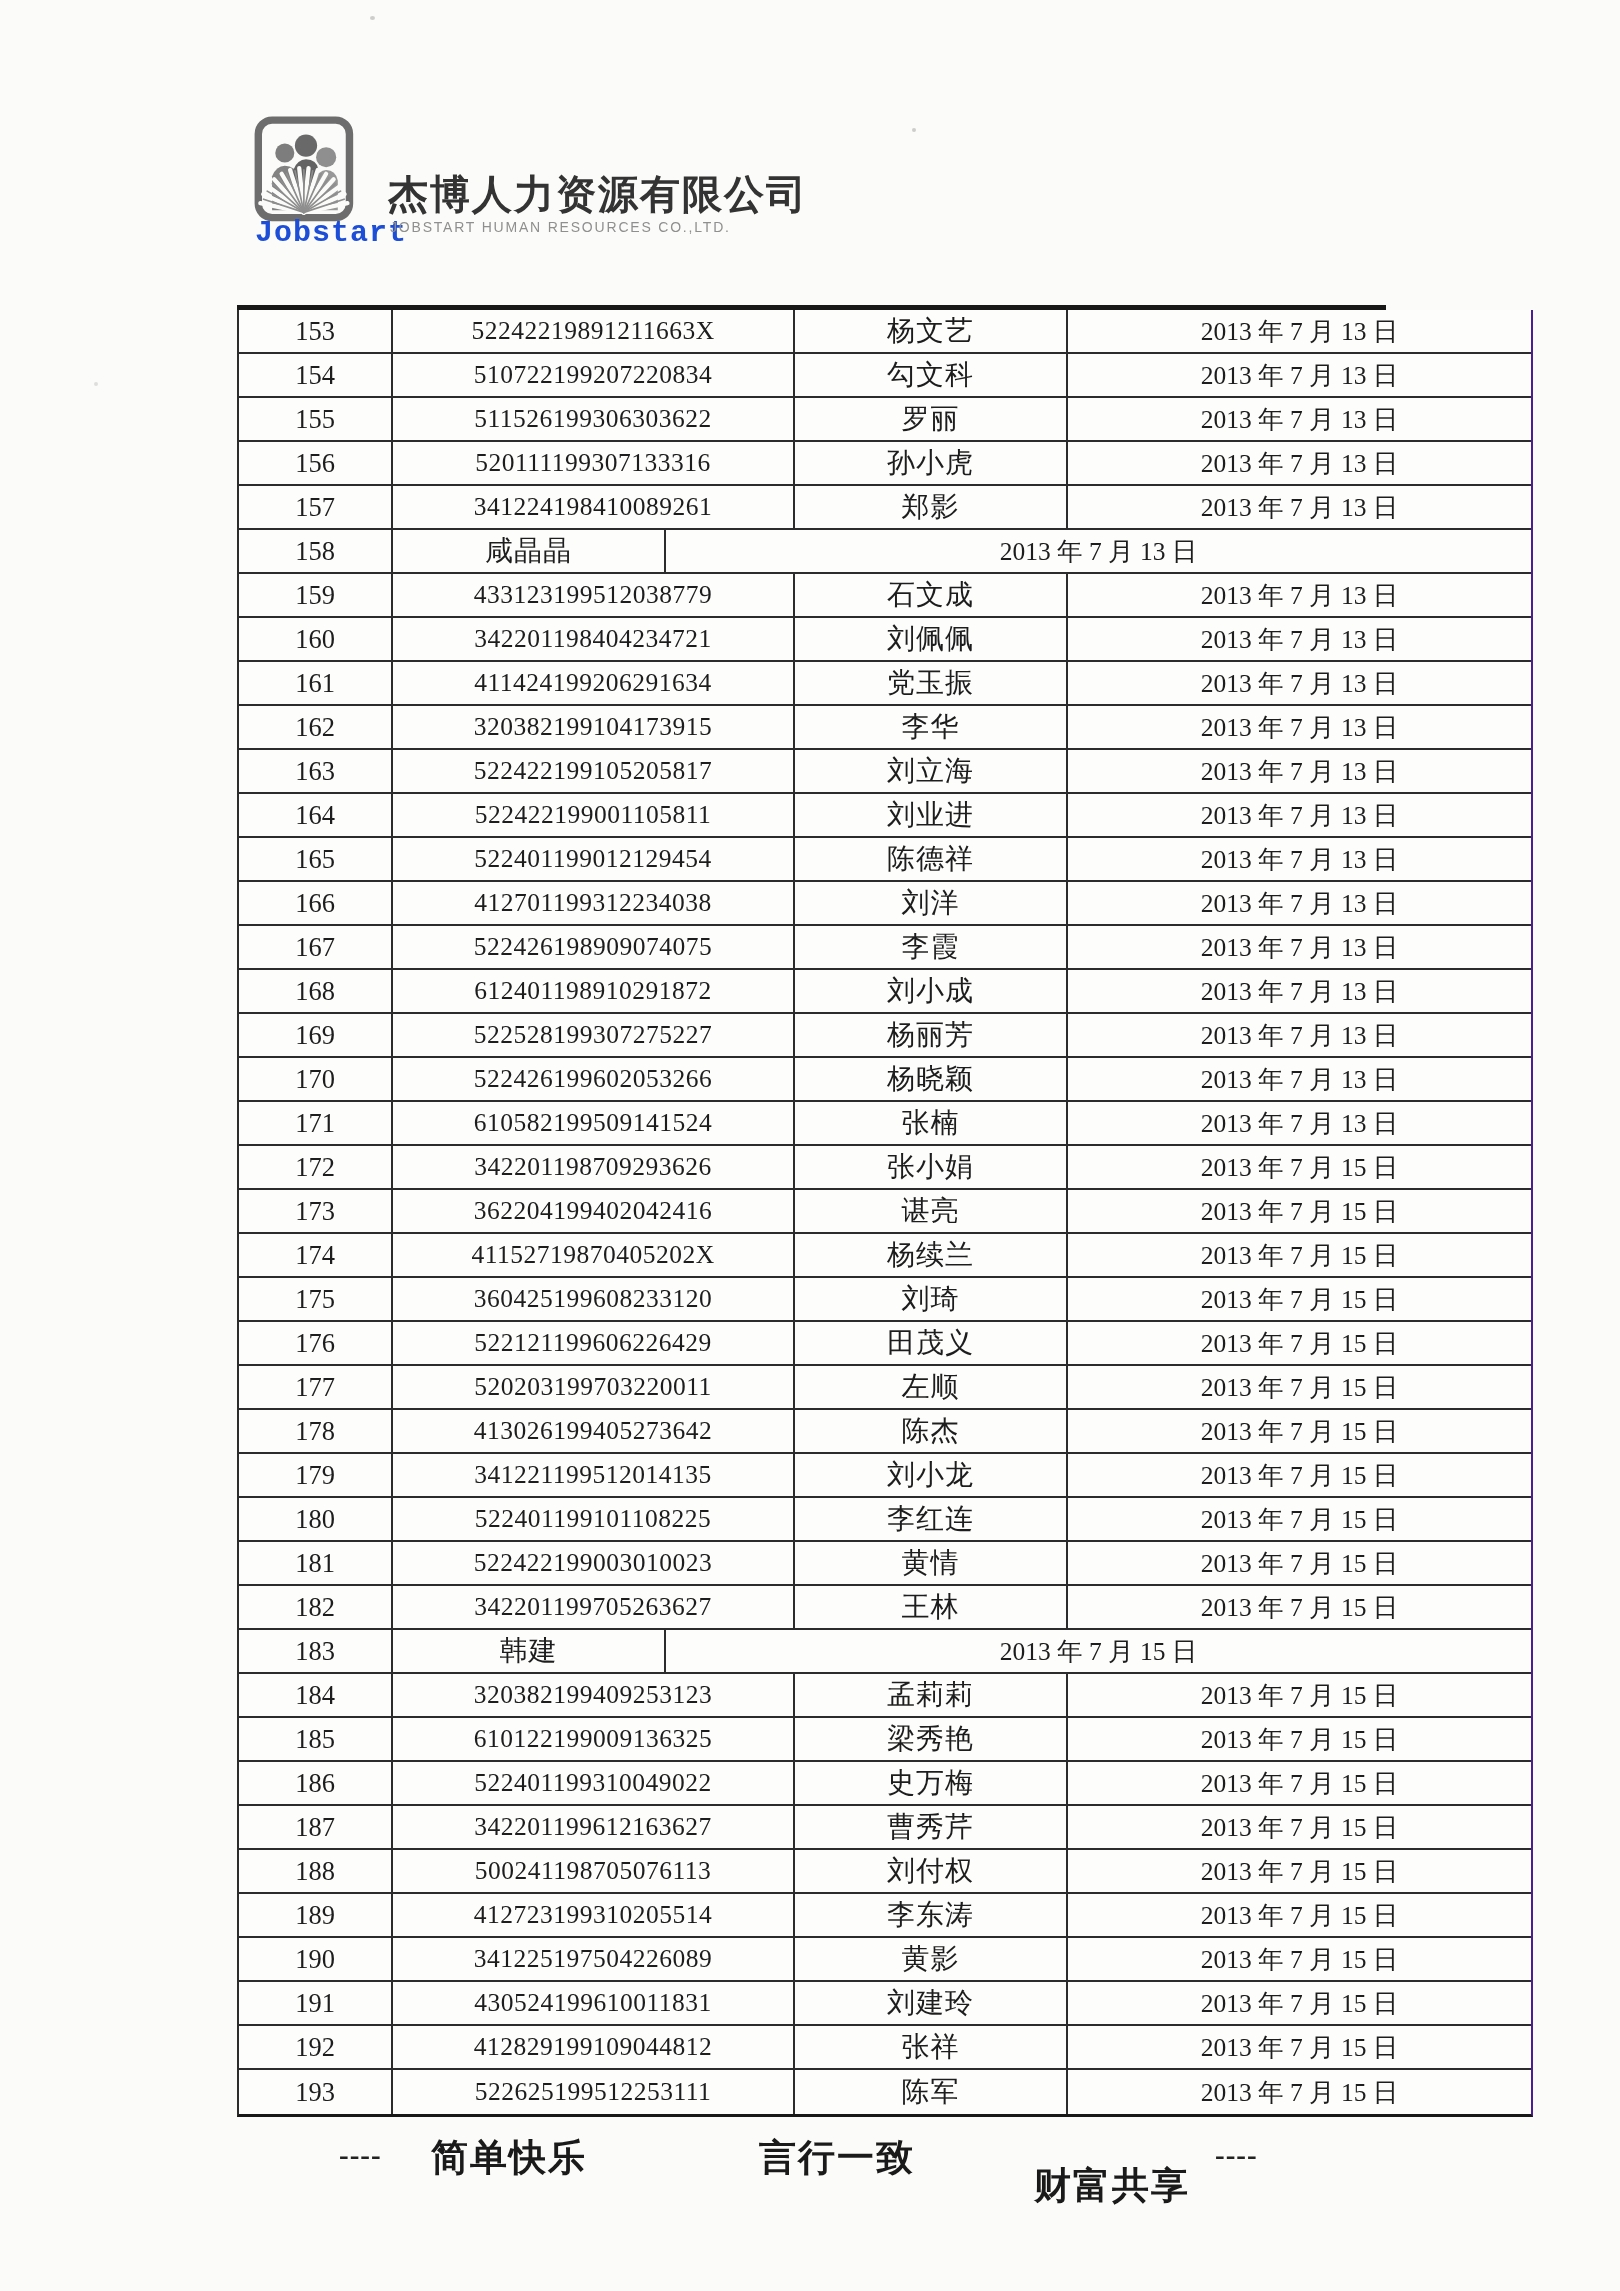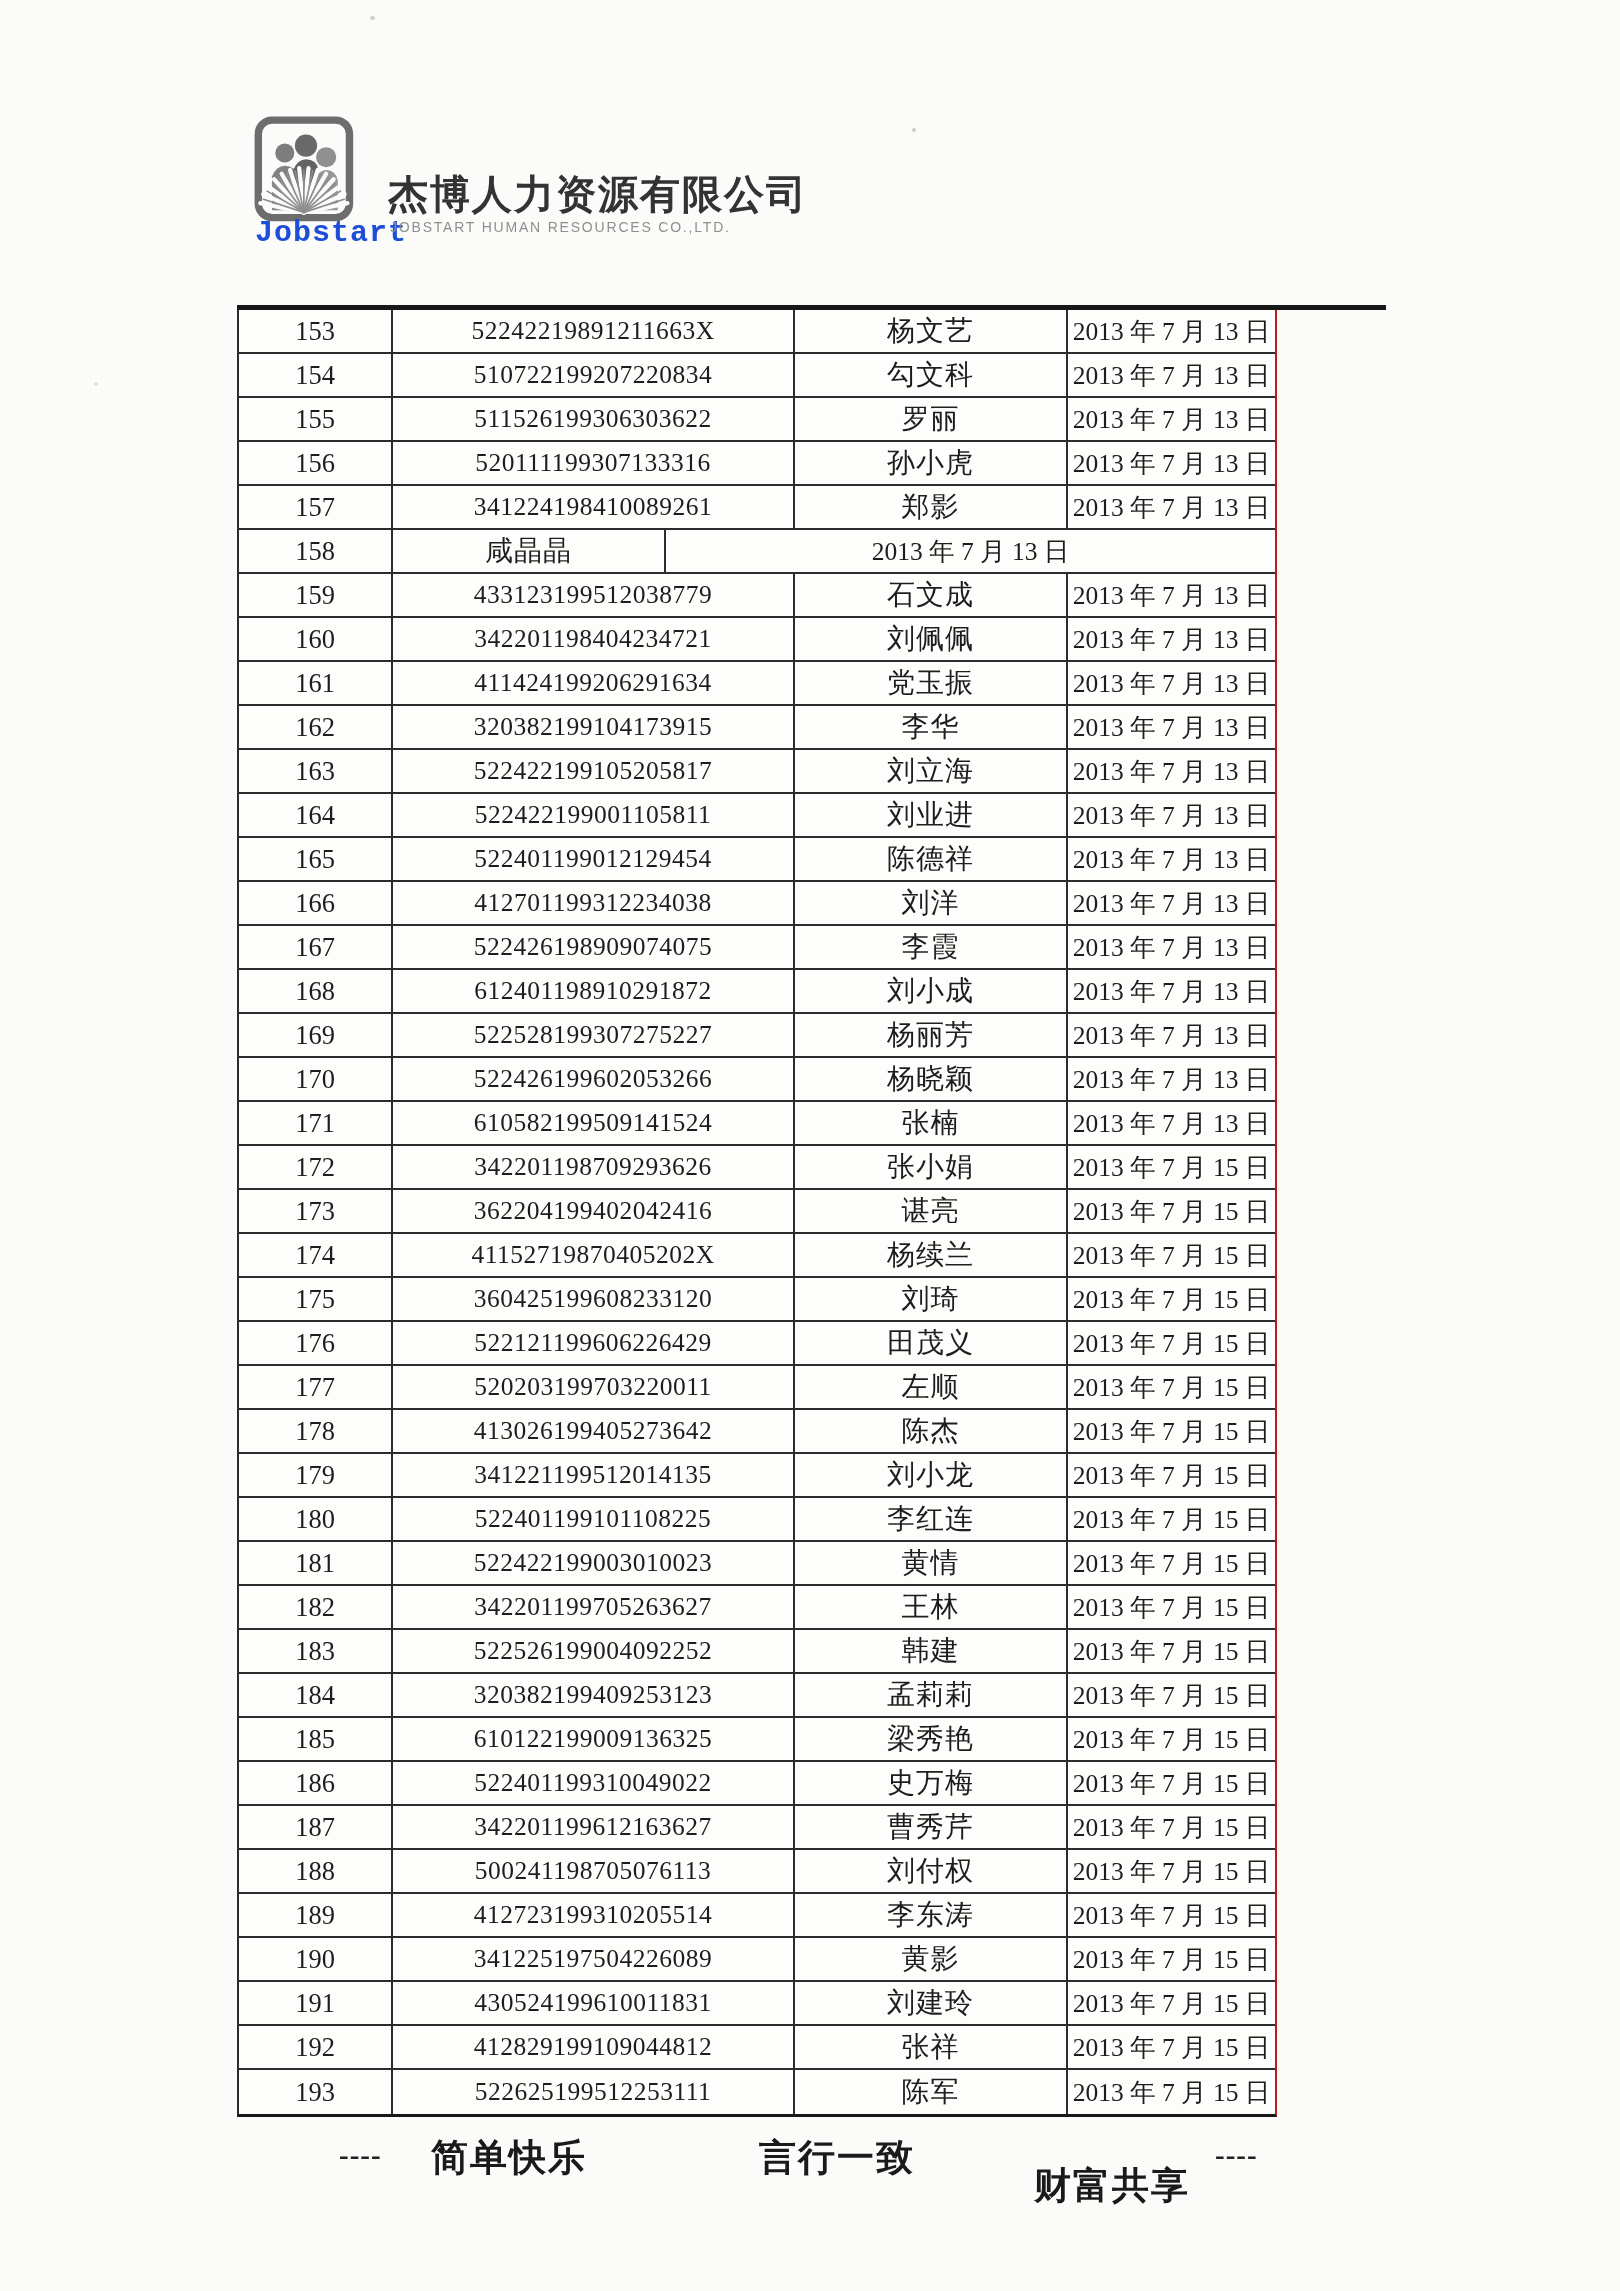--- a/index.html
+++ b/index.html
@@ -29,22 +29,22 @@
     position:absolute; left:390px; top:219px;
     font-family:"Liberation Sans","DejaVu Sans",sans-serif;
     font-size:14px; font-weight:400; color:#8f8f8f; letter-spacing:1.8px; white-space:nowrap;
   }
 
   
   .topline {
     position:absolute; left:237px; top:305px; width:1149px; height:4.9px; background:#181818;
   }
   .roster {
-    position:absolute; left:237px; top:310px; width:1040px;
-    border-left:2px solid #2c2c2c; border-right:2px solid #b91c1c;
+    position:absolute; left:237px; top:310px; width:1296px;
+    border-left:2px solid #2c2c2c; border-right:2px solid #4c1d95;
     border-bottom:3.9px solid #181818; box-sizing:border-box;
     background:#fdfdfc;
   }
   .tr {
     display:flex; height:44px; box-sizing:border-box;
     border-bottom:2px solid #2c2c2c; align-items:stretch;
   }
   .tr:last-child { border-bottom:none; }
   .td {
     display:flex; align-items:center; justify-content:center;
@@ -331,21 +331,20 @@
 
   <div class="tr">
     <div class="td c-no">182</div>
     <div class="td c-id">342201199705263627</div>
     <div class="td c-name">王林</div>
     <div class="td c-date">2013 年 7 月 15 日</div>
   </div>
 
   <div class="tr">
     <div class="td c-no">183</div>
-    <div class="td c-id">522526199004092252</div>
     <div class="td c-name">韩建</div>
     <div class="td c-date">2013 年 7 月 15 日</div>
   </div>
 
   <div class="tr">
     <div class="td c-no">184</div>
     <div class="td c-id">320382199409253123</div>
     <div class="td c-name">孟莉莉</div>
     <div class="td c-date">2013 年 7 月 15 日</div>
   </div>

